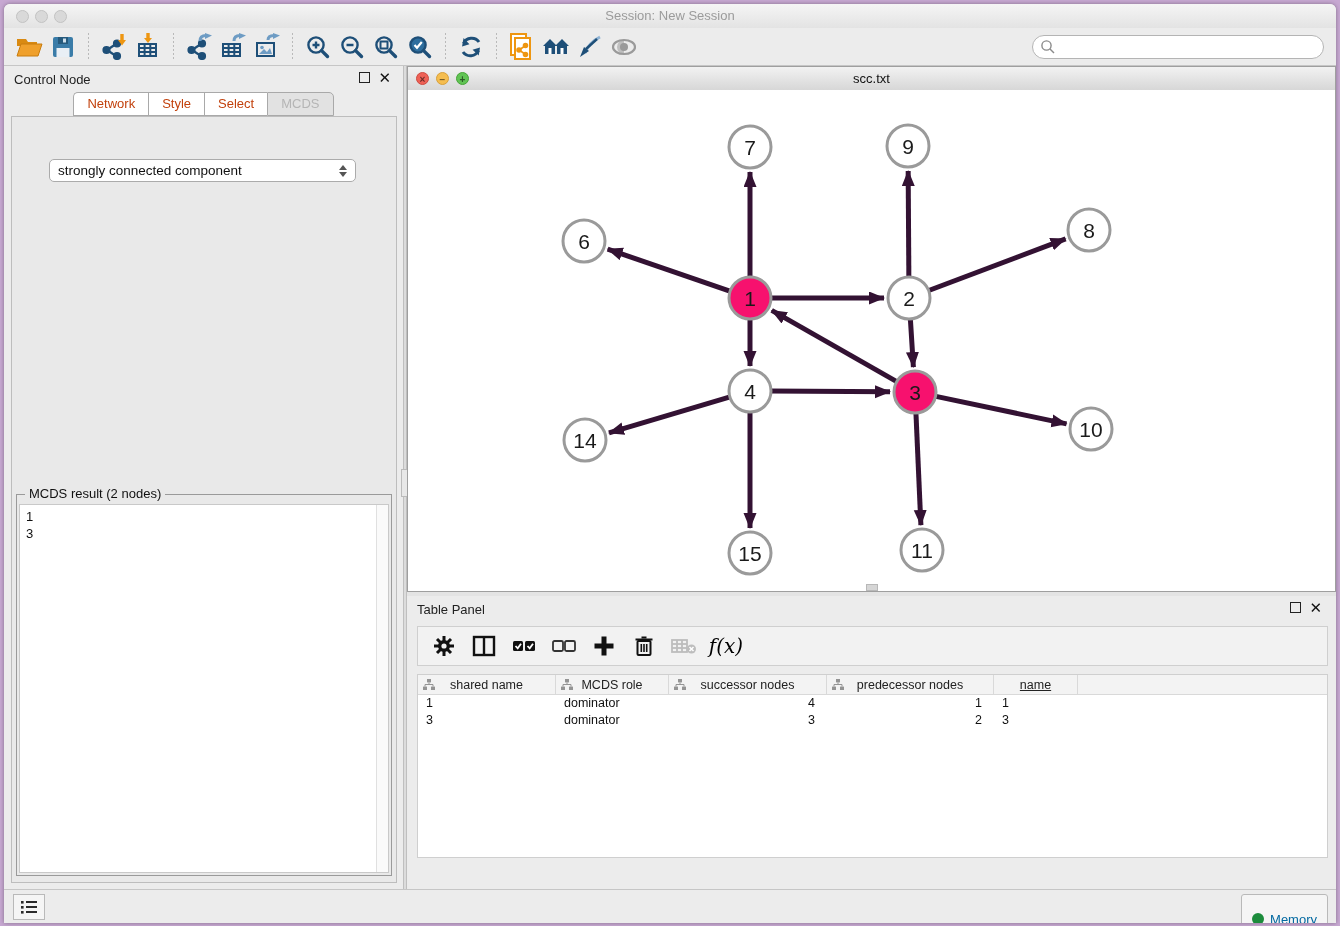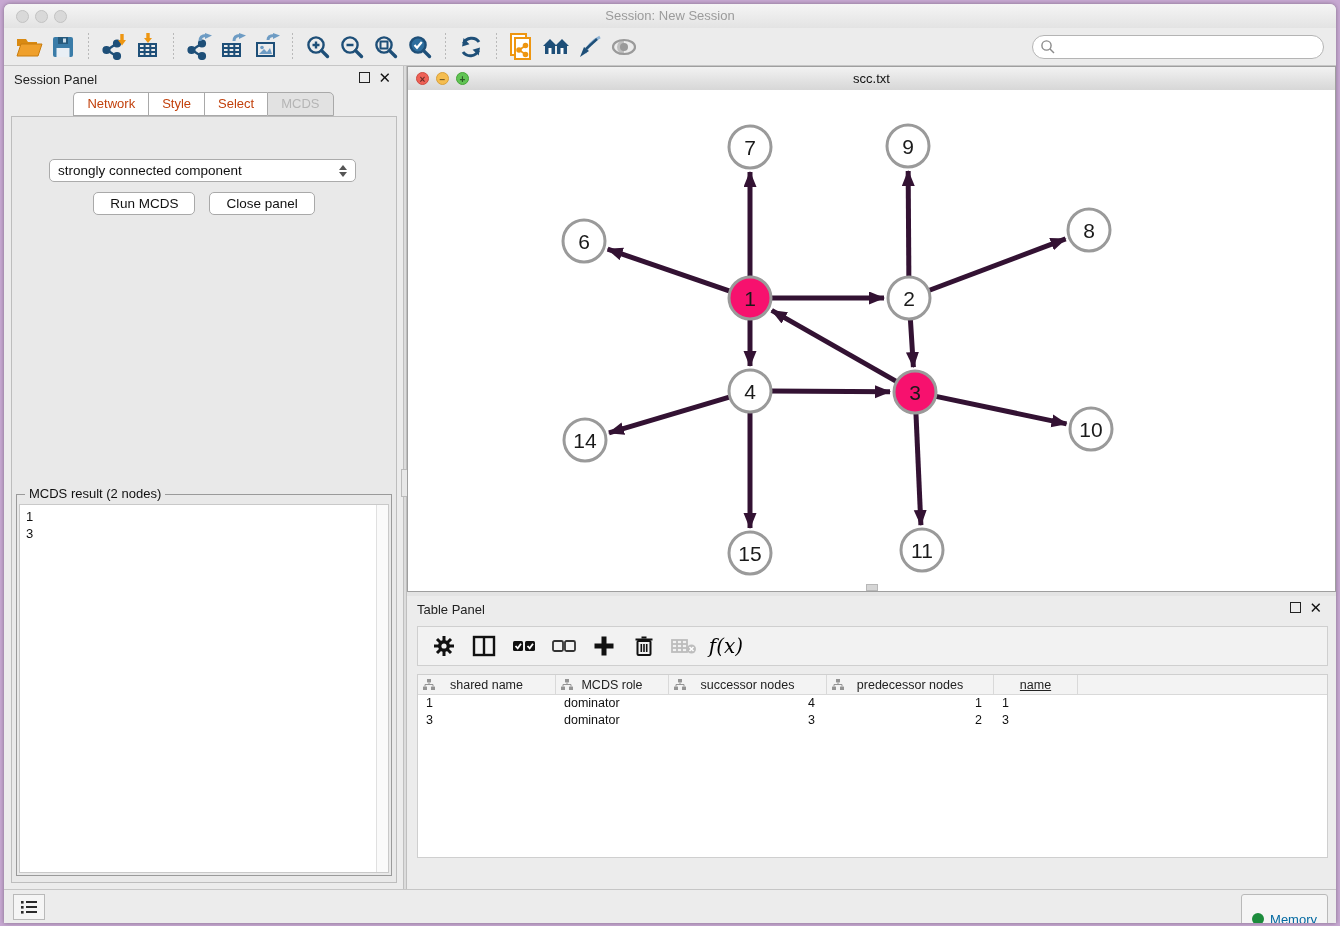--- a/index.html
+++ b/index.html
@@ -271,43 +271,39 @@
             <line x1="10" y1="10" x2="14" y2="14" stroke="#8a8a8a" stroke-width="1.4"></line>
           </svg>
         <input type="text" placeholder="" style="">
       </div>
     </div>
 
     <div class="main">
 
       <div class="control-panel">
         <div class="panel-titlerow">
-          <div class="panel-title">Session Panel</div>
+          <div class="panel-title">Control Node</div>
           <div class="panel-ctl" style="right:12px;">
             <span class="float-box"></span>
             <span class="close-x">✕</span>
           </div>
         </div>
         <div class="cp-tabs-row" id="cp-tabs">
             <div class="tab">Network</div>
             <div class="tab">Style</div>
             <div class="tab">Select</div>
             <div class="tab active">MCDS</div>
           </div>
         <div class="cp-inner">
           <div class="combo">
             <span>strongly connected component</span>
             <span class="stepper">
                 <i class="up"></i>
                 <i class="down"></i>
               </span>
-          </div>
-          <div class="btn-row">
-            <button class="push-btn">Run MCDS</button>
-            <button class="push-btn">Close panel</button>
           </div>
           <div class="result-group">
             <div class="result-legend">MCDS result (2 nodes)</div>
             <div class="result-area">
               <pre id="result-lines">1
 3</pre>
               <div class="result-scroll"></div>
             </div>
           </div>
         </div>

